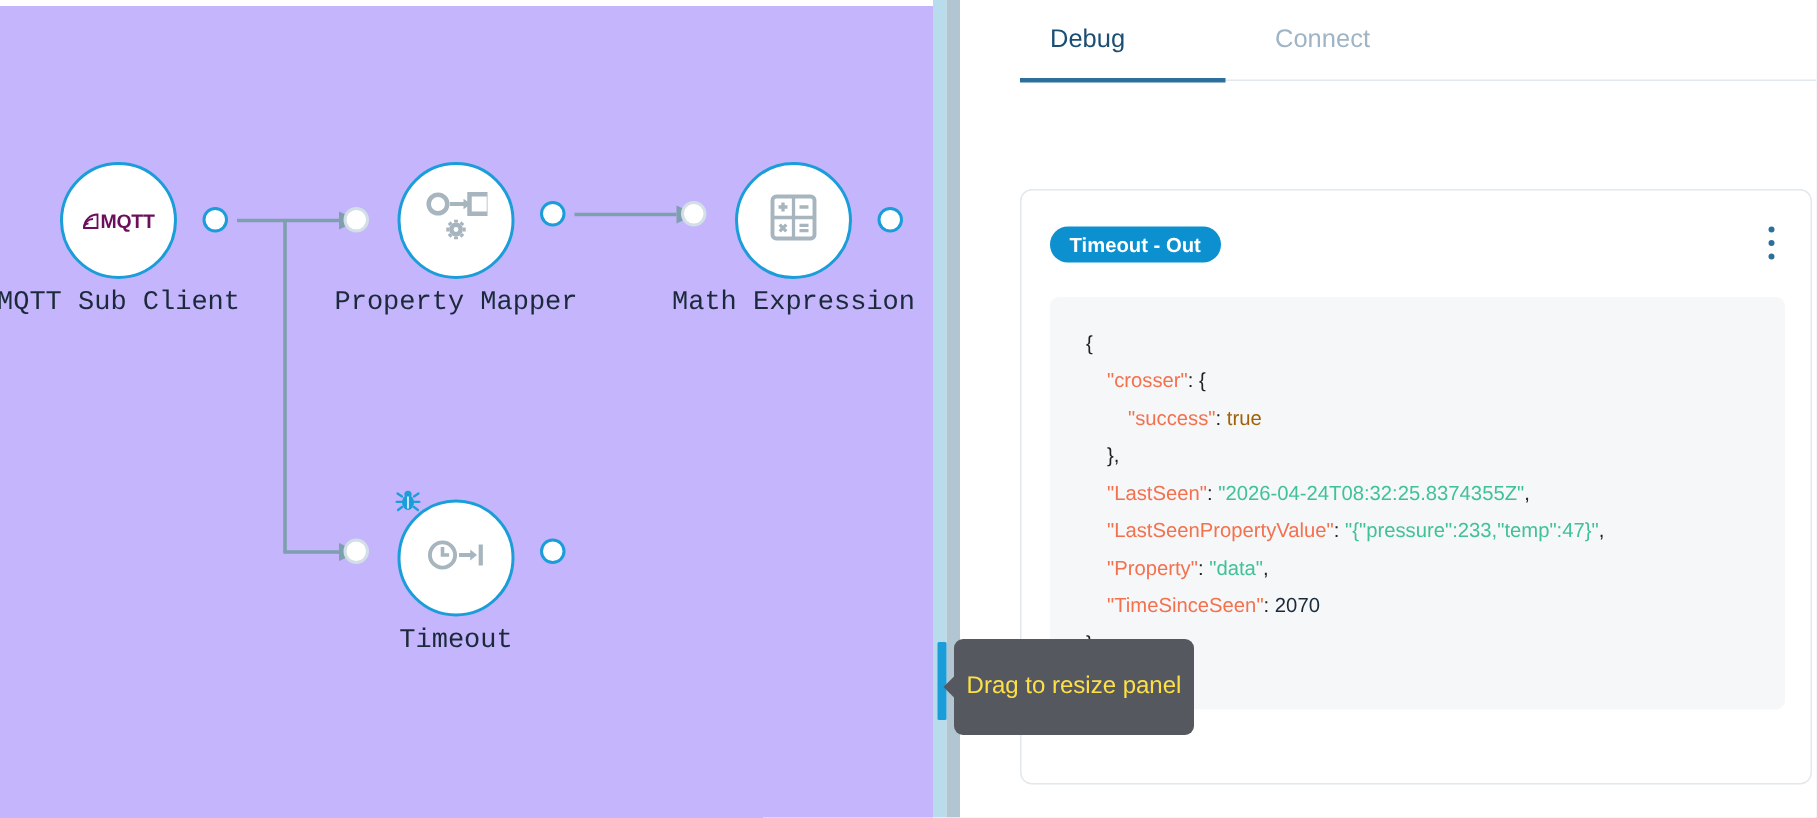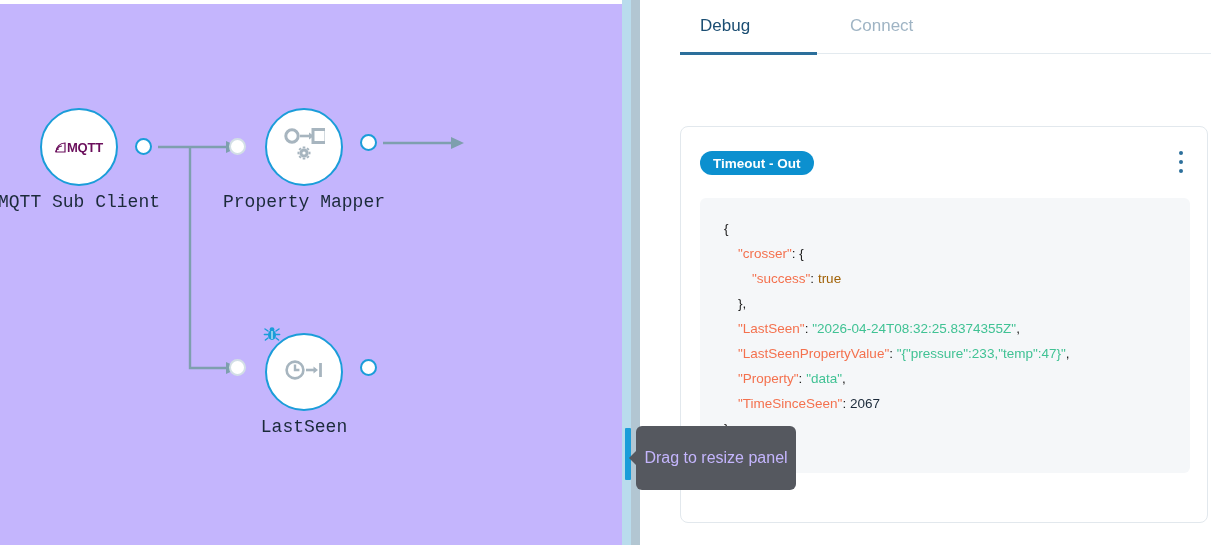--- a/index.html
+++ b/index.html
@@ -45,21 +45,21 @@
   
   #splitter { position:absolute; left:622px; top:0; width:18px; height:545px; }
   #splitter .strip-a { position:absolute; left:0; top:0; width:9px; height:545px; background:#b9dced; }
   #splitter .strip-b { position:absolute; left:9px; top:0; width:9px; height:545px; background:#b2c6d2; }
   #drag-handle {
     position:absolute; left:3px; top:428px; width:6px; height:52px;
     background:#1b9dd9; border-radius:1px; cursor:col-resize;
   }
   #tooltip {
     position:absolute; left:636px; top:426px; width:160px; height:64px;
-    background:#55585f; color:#c4b5fd; border-radius:6px;
+    background:#55585f; color:#fde047; border-radius:6px;
     display:flex; align-items:center; justify-content:center; text-align:center;
     font-size:16px; line-height:20px; z-index:30;
   }
   #tooltip::before {
     content:""; position:absolute; left:-7px; top:50%; transform:translateY(-50%);
     border-top:8px solid transparent; border-bottom:8px solid transparent;
     border-right:8px solid #55585f;
   }
 
   
@@ -166,20 +166,38 @@
                   <path d="M3.7 10.3 L2.4 11.6"></path>
               </g>
             </g>
           </svg>
         </span>
       </div>
       <div class="port out" style="left:95px; top:26px;"></div>
       <div class="node-label">Property Mapper</div>
     </div>
 
+    <div class="node" style="left:490px; top:104px;">
+      <div class="port in" style="left:-36px; top:26px;"></div>
+      <div class="node-circle">
+        <span>
+          <svg width="36" height="36" viewBox="0 0 36 36" aria-hidden="true">
+            <rect x="4" y="4" width="28" height="28" rx="2.5" fill="none" stroke="#a7b5bf" stroke-width="2.6"></rect>
+            <path d="M18 4 V32" stroke="#a7b5bf" stroke-width="2.2"></path>
+            <path d="M4 18 H32" stroke="#a7b5bf" stroke-width="2.2"></path>
+            <path d="M8 11 H14 M11 8 V14" stroke="#a7b5bf" stroke-width="2.2"></path>
+            <path d="M22 11 H28" stroke="#a7b5bf" stroke-width="2.2"></path>
+            <path d="M8.8 22.8 L13.2 27.2 M13.2 22.8 L8.8 27.2" stroke="#a7b5bf" stroke-width="2.2"></path>
+            <path d="M22 23.2 H28 M22 26.8 H28" stroke="#a7b5bf" stroke-width="2.2"></path>
+          </svg>
+        </span>
+      </div>
+      <div class="port out" style="left:95px; top:30px;"></div>
+      <div class="node-label">Math Expression</div>
+    </div>
 
     <div class="node" style="left:265px; top:329px;">
       <div class="port in" style="left:-36px; top:26px;"></div>
       <div class="node-circle">
         <span class="bug-badge">
           <svg width="18" height="18" viewBox="0 0 18 18" aria-hidden="true">
             <ellipse cx="9" cy="10" rx="4" ry="5" fill="#1b9dd9"></ellipse>
             <circle cx="9" cy="4.6" r="2.4" fill="#1b9dd9"></circle>
             <g stroke="#1b9dd9" stroke-width="1.5" stroke-linecap="round">
               <path d="M5 6 L2 4"></path>
@@ -196,21 +214,21 @@
           <svg width="40" height="30" viewBox="0 0 40 30" aria-hidden="true">
             <circle cx="11" cy="15" r="8.4" fill="none" stroke="#a7b5bf" stroke-width="2.6"></circle>
             <path d="M11 9.6 V15 H15.4" stroke="#a7b5bf" stroke-width="2.4" fill="none"></path>
             <path d="M22 15 H31" stroke="#a7b5bf" stroke-width="2.6"></path>
             <polygon points="29.5,11.4 34,15 29.5,18.6" fill="#a7b5bf"></polygon>
             <path d="M36.5 8 V22" stroke="#a7b5bf" stroke-width="2.8"></path>
           </svg>
         </span>
       </div>
       <div class="port out" style="left:95px; top:26px;"></div>
-      <div class="node-label">LastSeen</div>
+      <div class="node-label">Timeout</div>
     </div>
   </div>
 
   <div id="splitter">
     <div class="strip-a"></div>
     <div class="strip-b"></div>
     <div id="drag-handle"></div>
   </div>
   <div id="tooltip">Drag to resize panel</div>
 
@@ -232,19 +250,19 @@
           <i></i>
       </div>
       <div class="json-box" id="json-box">
           <div class="json-line"><span class="j-pun">{</span></div>
           <div class="json-line" style="padding-left: 14px;"><span class="j-key">"crosser"</span><span class="j-pun">: {</span></div>
           <div class="json-line" style="padding-left: 28px;"><span class="j-key">"success"</span><span class="j-pun">: </span><span class="j-bool">true</span></div>
           <div class="json-line" style="padding-left: 14px;"><span class="j-pun">},</span></div>
           <div class="json-line" style="padding-left: 14px;"><span class="j-key">"LastSeen"</span><span class="j-pun">: </span><span class="j-str">"2026-04-24T08:32:25.8374355Z"</span><span class="j-pun">,</span></div>
           <div class="json-line" style="padding-left: 14px;"><span class="j-key">"LastSeenPropertyValue"</span><span class="j-pun">: </span><span class="j-str">"{"pressure":233,"temp":47}"</span><span class="j-pun">,</span></div>
           <div class="json-line" style="padding-left: 14px;"><span class="j-key">"Property"</span><span class="j-pun">: </span><span class="j-str">"data"</span><span class="j-pun">,</span></div>
-          <div class="json-line" style="padding-left: 14px;"><span class="j-key">"TimeSinceSeen"</span><span class="j-pun">: </span><span class="j-num">2067</span></div>
+          <div class="json-line" style="padding-left: 14px;"><span class="j-key">"TimeSinceSeen"</span><span class="j-pun">: </span><span class="j-num">2070</span></div>
           <div class="json-line"><span class="j-pun">}</span></div>
         </div>
 
     </div>
   </div>
 </div>
 
 </body></html>

